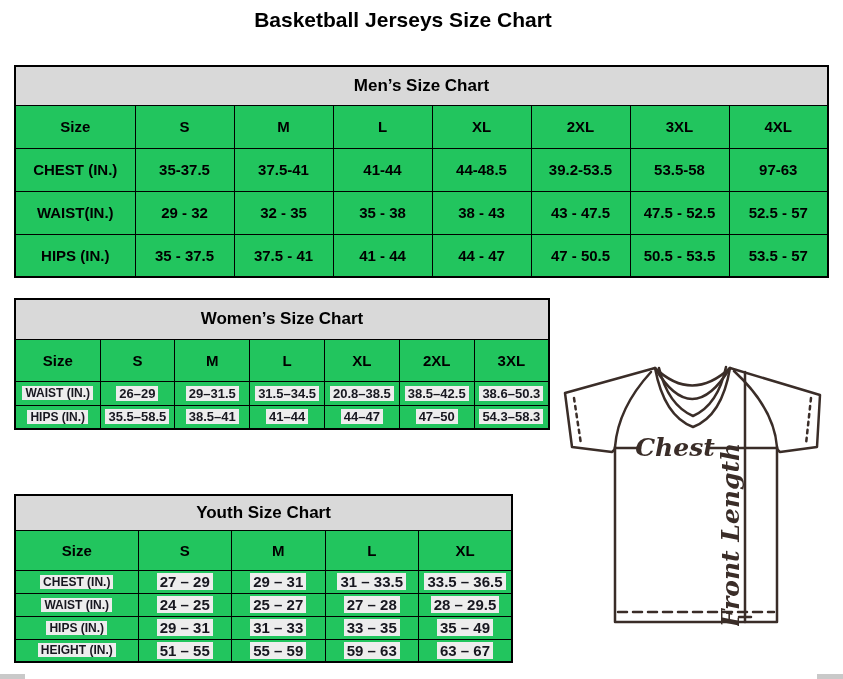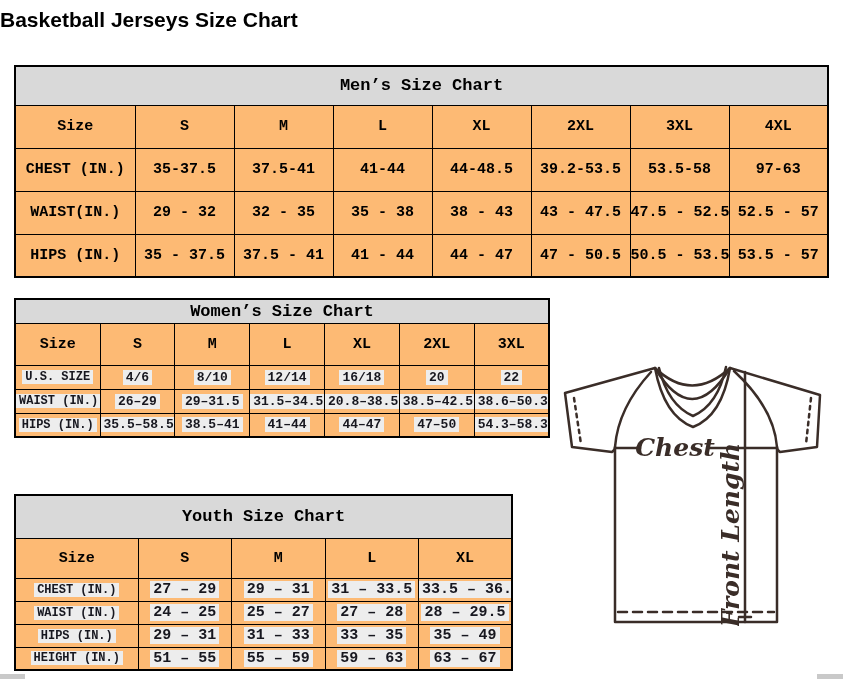--- a/index.html
+++ b/index.html
@@ -1,49 +1,49 @@
 <!DOCTYPE html>
 <html><head>
 <meta charset="utf-8">
 <style>
   html,body { margin:0; padding:0; }
   body {
     width:843px; height:679px; position:relative; overflow:hidden;
     background:#ffffff; font-family:"Liberation Sans", sans-serif; color:#000;
   }
   .page-title {
-    position:absolute; top:8px; left:0; width:806px; 
+    position:absolute; top:8px; left:0; width:806px; text-align:center;
     font-size:21px; font-weight:bold; color:#000;
   }
   table.size-table {
     position:absolute; border-collapse:collapse; table-layout:fixed;
-    border:2px solid #000; background:#fdba74;font-family:Liberation Mono, monospace;
+    border:2px solid #000; background:#22c55e;
   }
   table.size-table th, table.size-table td {
     border:1px solid #000; text-align:center; vertical-align:middle;
     padding:0; font-weight:bold; overflow:hidden; white-space:nowrap;
   }
   tr.chart-title th { background:#d9d9d9; font-size:17px; }
   tr.col-head th { font-size:15px; }
 
   #mens-table { left:14px; top:65px; width:815px; }
   #mens-table tr.chart-title { height:39px; }
   #mens-table tr.col-head   { height:43px; }
   #mens-table tbody tr      { height:43px; }
   #mens-table tbody td      { font-size:15px; }
 
   #womens-table { left:14px; top:298px; width:536px; }
-  #womens-table tr.chart-title { height:24px; }
+  #womens-table tr.chart-title { height:40px; }
   #womens-table tr.col-head   { height:42px; }
   #womens-table tbody tr      { height:24px; }
   #womens-table tbody td      { font-size:13px; color:#17171f; }
   #womens-table tbody td.row-label { font-size:12px; }
 
   #youth-table { left:14px; top:494px; width:499px; }
-  #youth-table tr.chart-title { height:43px;margin-left:36px; }
+  #youth-table tr.chart-title { height:35px;margin-left:36px; }
   #youth-table tr.col-head   { height:40px; }
   #youth-table tbody tr      { height:23px; }
   #youth-table tbody td      { font-size:15px; color:#17171f; }
   #youth-table tbody td.row-label { font-size:12px; }
 
   .hl { background:#ededed; padding:0 3px; }
 
   #jersey { position:absolute; left:558px; top:358px; }
 
   .sb-frag { position:absolute; height:5px; background:#c9c9c9; top:674px; }
@@ -133,29 +133,20 @@
       <th>Size</th>
       <th>S</th>
       <th>M</th>
       <th>L</th>
       <th>XL</th>
       <th>2XL</th>
       <th>3XL</th>
     </tr>
   </thead>
   <tbody>
-    <tr>
-      <td class="row-label"><span class="hl">U.S. SIZE</span></td>
-      <td><span class="hl">4/6</span></td>
-      <td><span class="hl">8/10</span></td>
-      <td><span class="hl">12/14</span></td>
-      <td><span class="hl">16/18</span></td>
-      <td><span class="hl">20</span></td>
-      <td><span class="hl">22</span></td>
-    </tr>
     <tr>
       <td class="row-label"><span class="hl">WAIST (IN.)</span></td>
       <td><span class="hl">26–29</span></td>
       <td><span class="hl">29–31.5</span></td>
       <td><span class="hl">31.5–34.5</span></td>
       <td><span class="hl">20.8–38.5</span></td>
       <td><span class="hl">38.5–42.5</span></td>
       <td><span class="hl">38.6–50.3</span></td>
     </tr>
     <tr>

